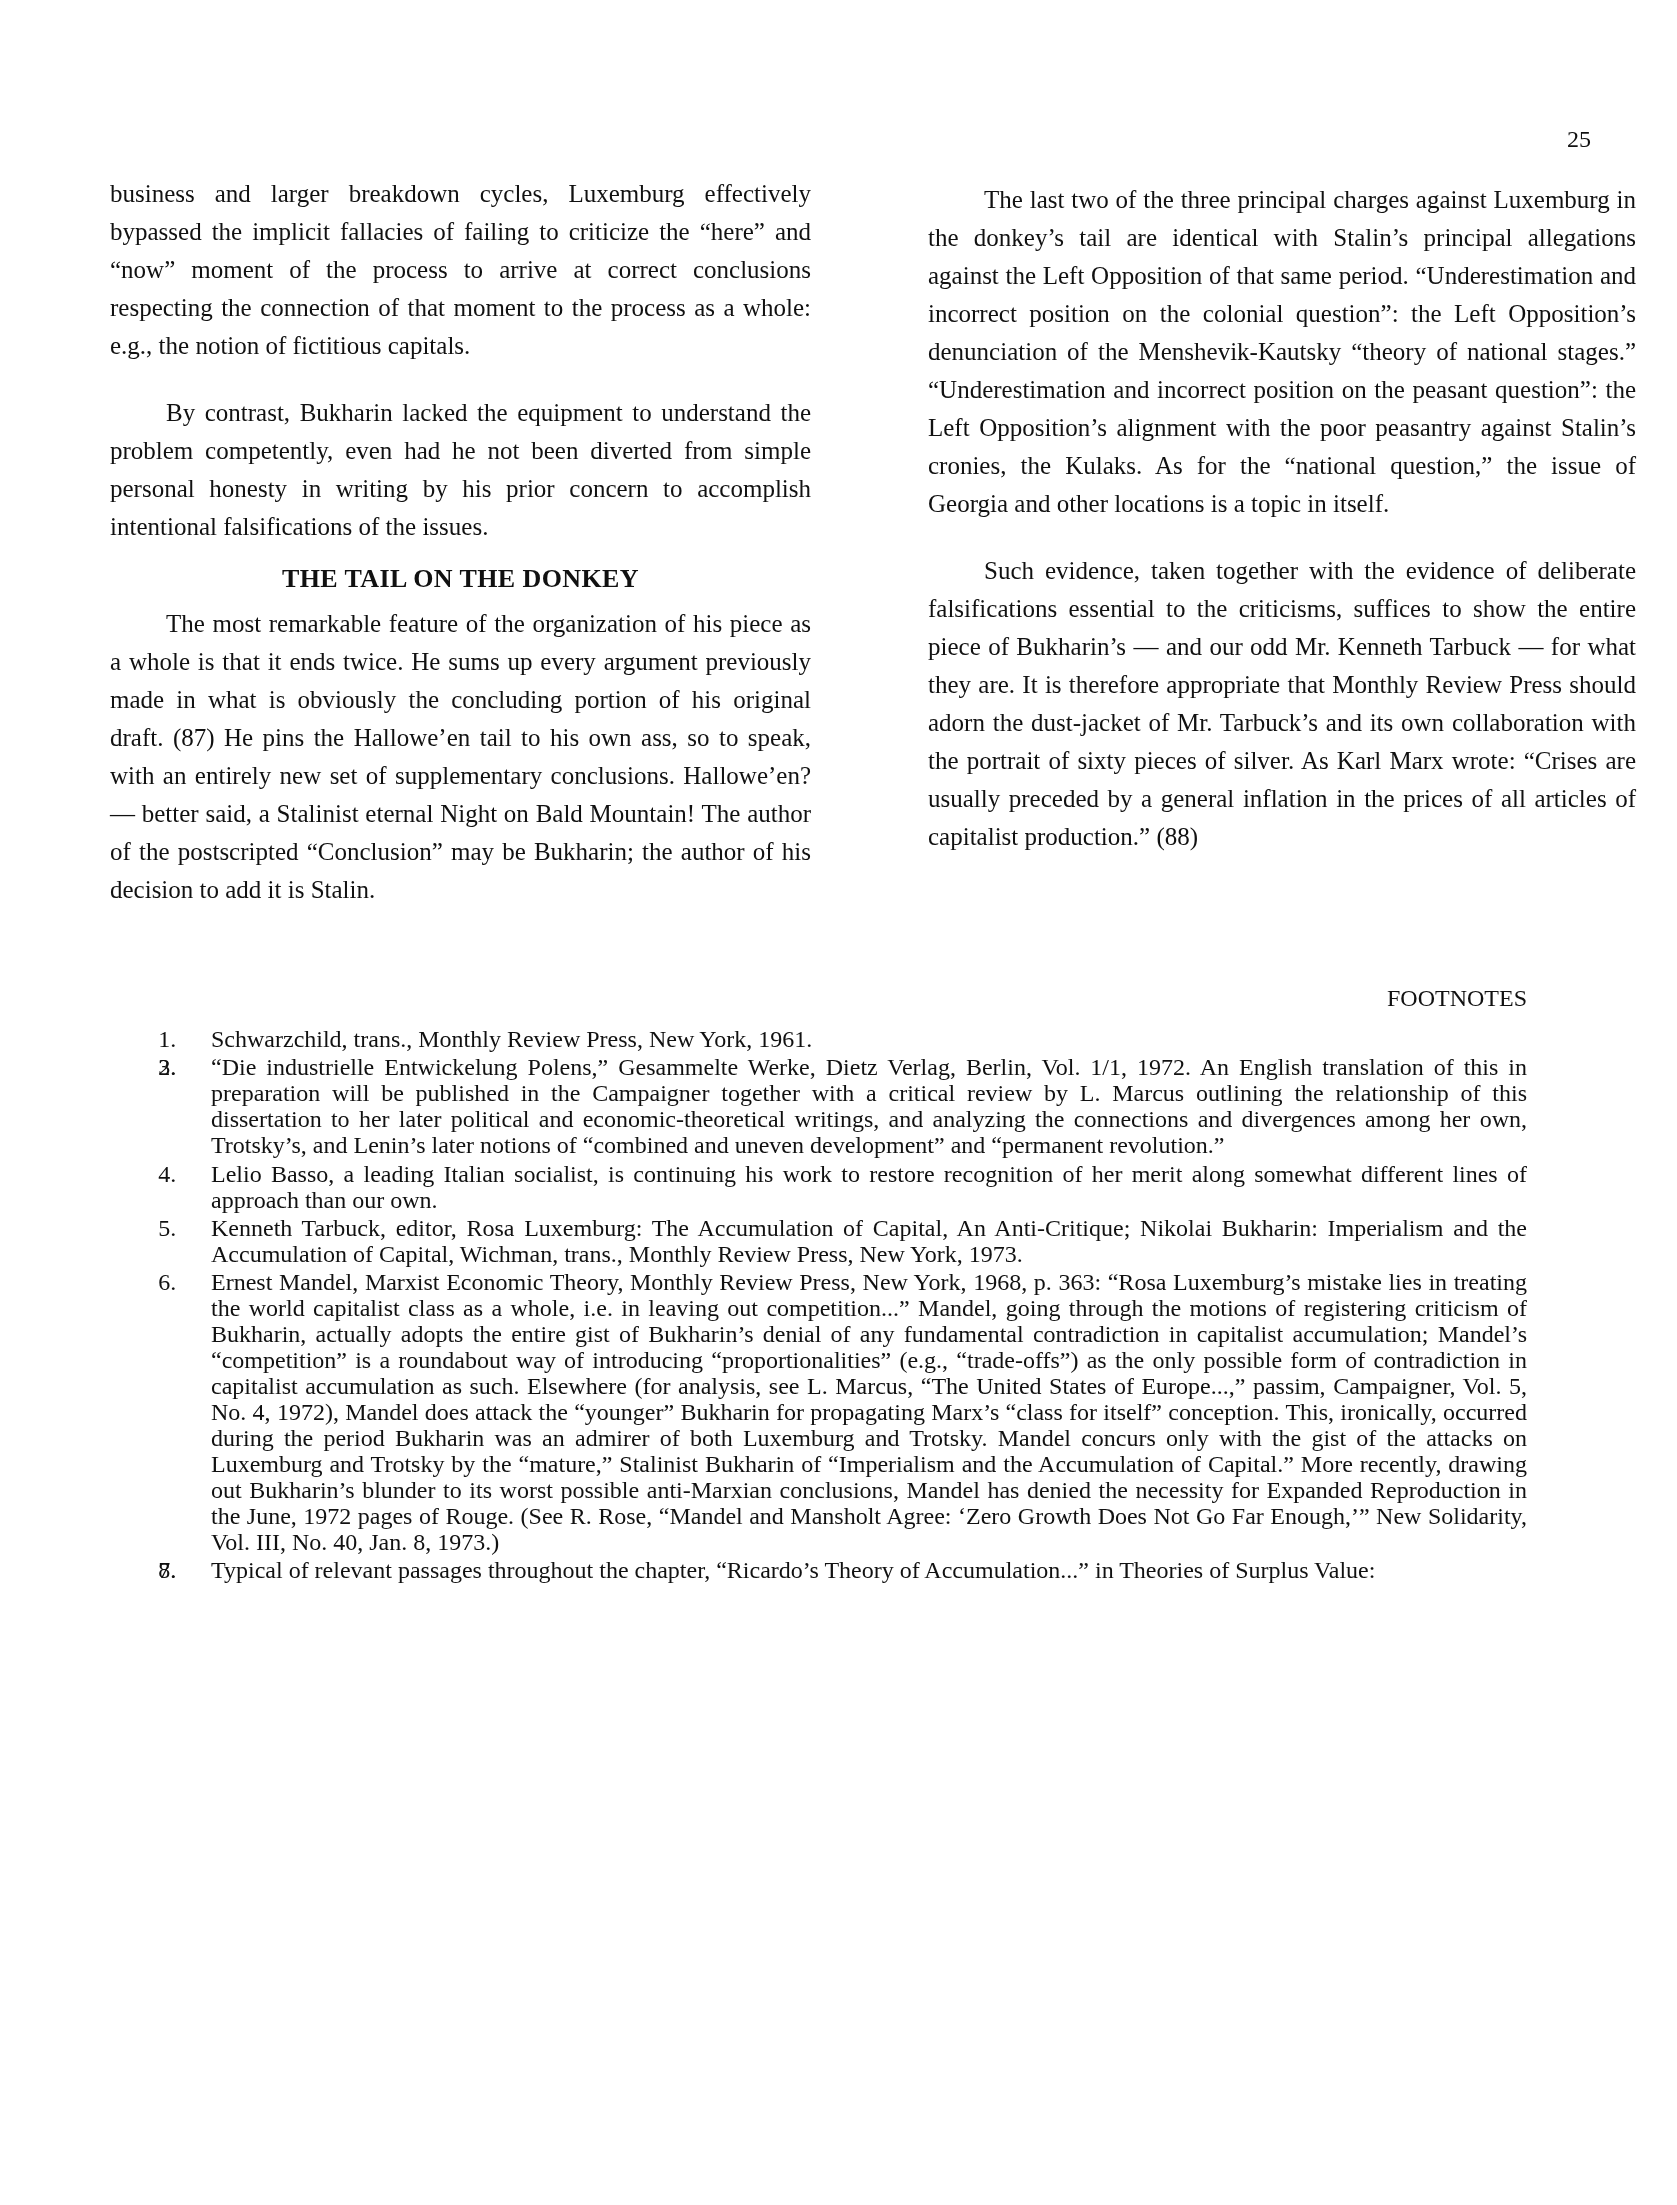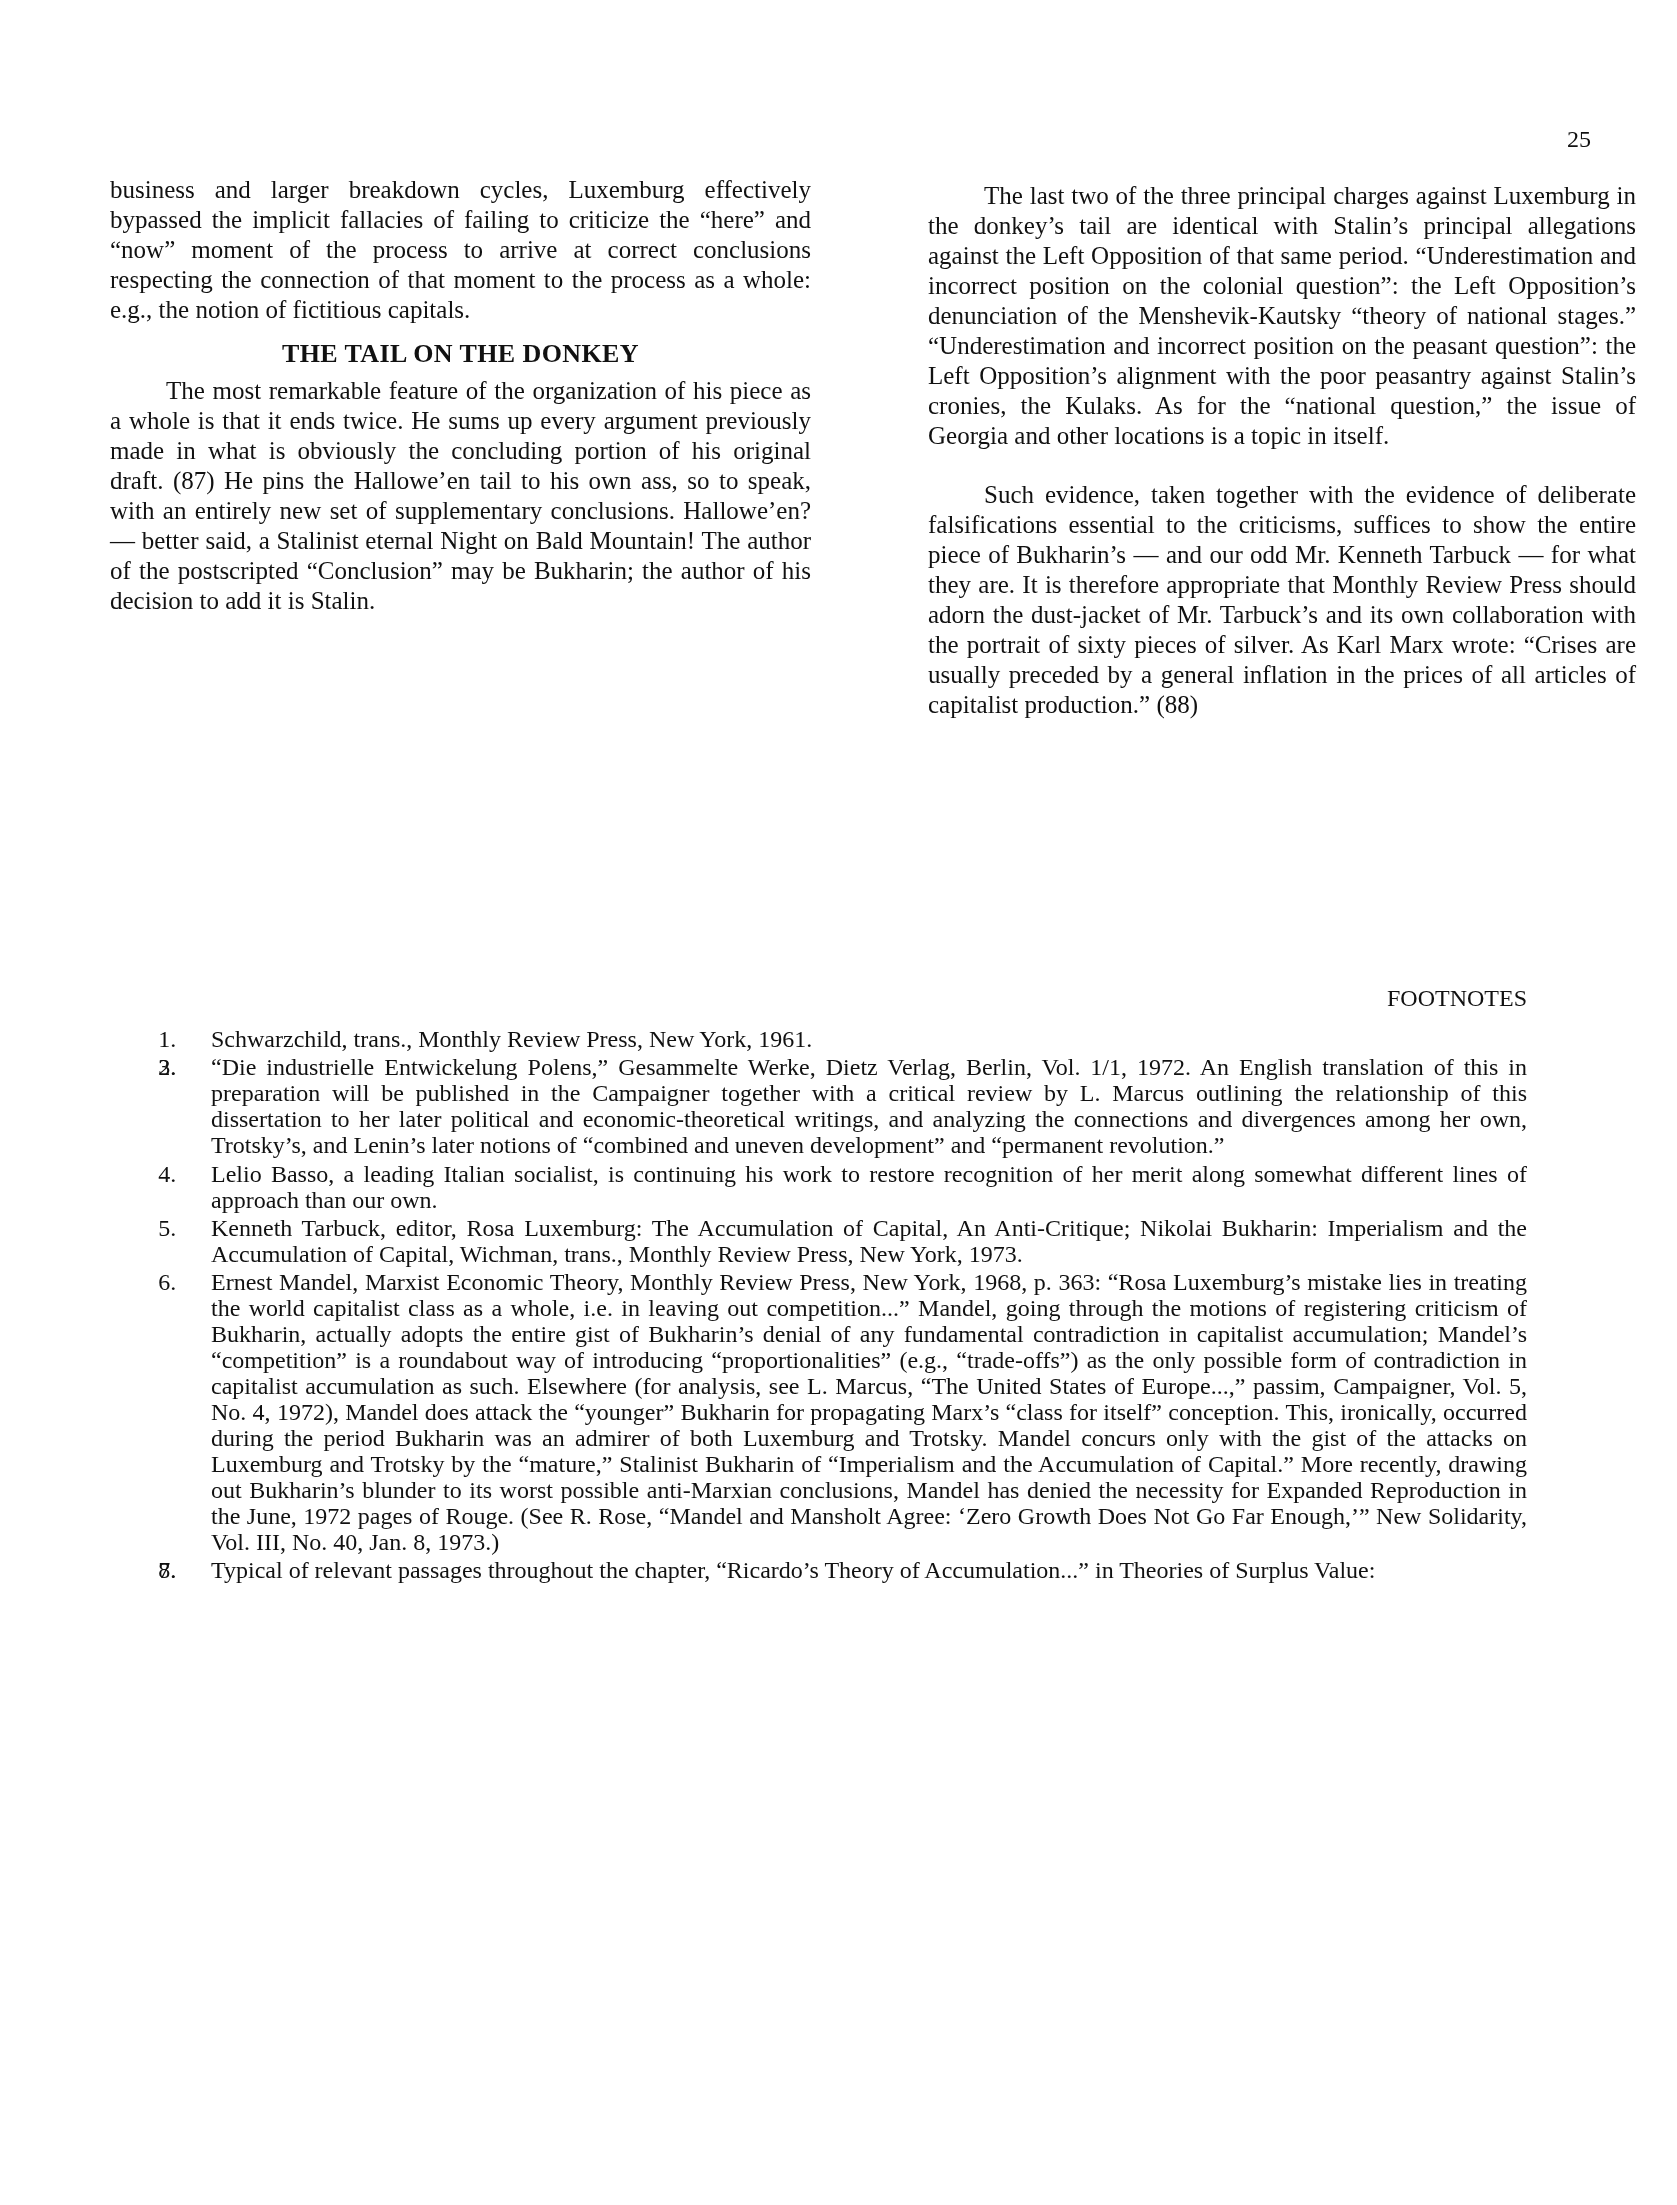--- a/index.html
+++ b/index.html
@@ -20,21 +20,21 @@
       top: 125px;
       left: 1549px;
       width: 42px;
       text-align: right;
       font-size: 24px;
       line-height: 28px;
     }
     .col {
       position: absolute;
       font-size: 25px;
-      line-height: 30px;
+      line-height: 38px;
       text-align: justify;
     }
     .col-left {
       left: 110px;
       top: 175px;
       width: 701px;
     }
     .col-right {
       left: 928px;
       top: 181px;
@@ -91,20 +91,21 @@
     }
   </style>
 </head>
 <body>
 
 <div>
   <div class="page-number">25</div>
 
   <div class="col col-left">
     <p>business and larger breakdown cycles, Luxemburg effectively bypassed the implicit fallacies of failing to criticize the “here” and “now” moment of the process to arrive at correct conclusions respecting the connection of that moment to the process as a whole: e.g., the notion of fictitious capitals.</p>
+    <p class="indent gap-lg">By contrast, Bukharin lacked the equipment to understand the problem competently, even had he not been diverted from simple personal honesty in writing by his prior concern to accomplish intentional falsifications of the issues.</p>
     <h2 class="section-heading">THE TAIL ON THE DONKEY</h2>
     <p class="indent">The most remarkable feature of the organization of his piece as a whole is that it ends twice. He sums up every argument previously made in what is obviously the concluding portion of his original draft. (87) He pins the Hallowe’en tail to his own ass, so to speak, with an entirely new set of supplementary conclusions. Hallowe’en? — better said, a Stalinist eternal Night on Bald Mountain! The author of the postscripted “Conclusion” may be Bukharin; the author of his decision to add it is Stalin.</p>
   </div>
 
   <div class="col col-right">
     <p class="indent">The last two of the three principal charges against Luxemburg in the donkey’s tail are identical with Stalin’s principal allegations against the Left Opposition of that same period. “Underestimation and incorrect position on the colonial question”: the Left Opposition’s denunciation of the Menshevik-Kautsky “theory of national stages.” “Underestimation and incorrect position on the peasant question”: the Left Opposition’s alignment with the poor peasantry against Stalin’s cronies, the Kulaks. As for the “national question,” the issue of Georgia and other locations is a topic in itself.</p>
     <p class="indent gap-lg">Such evidence, taken together with the evidence of deliberate falsifications essential to the criticisms, suffices to show the entire piece of Bukharin’s — and our odd Mr. Kenneth Tarbuck — for what they are. It is therefore appropriate that Monthly Review Press should adorn the dust-jacket of Mr. Tarbuck’s and its own collaboration with the portrait of sixty pieces of silver. As Karl Marx wrote: “Crises are usually preceded by a general inflation in the prices of all articles of capitalist production.” (88)</p>
   </div>
 
   <div class="footnotes">

